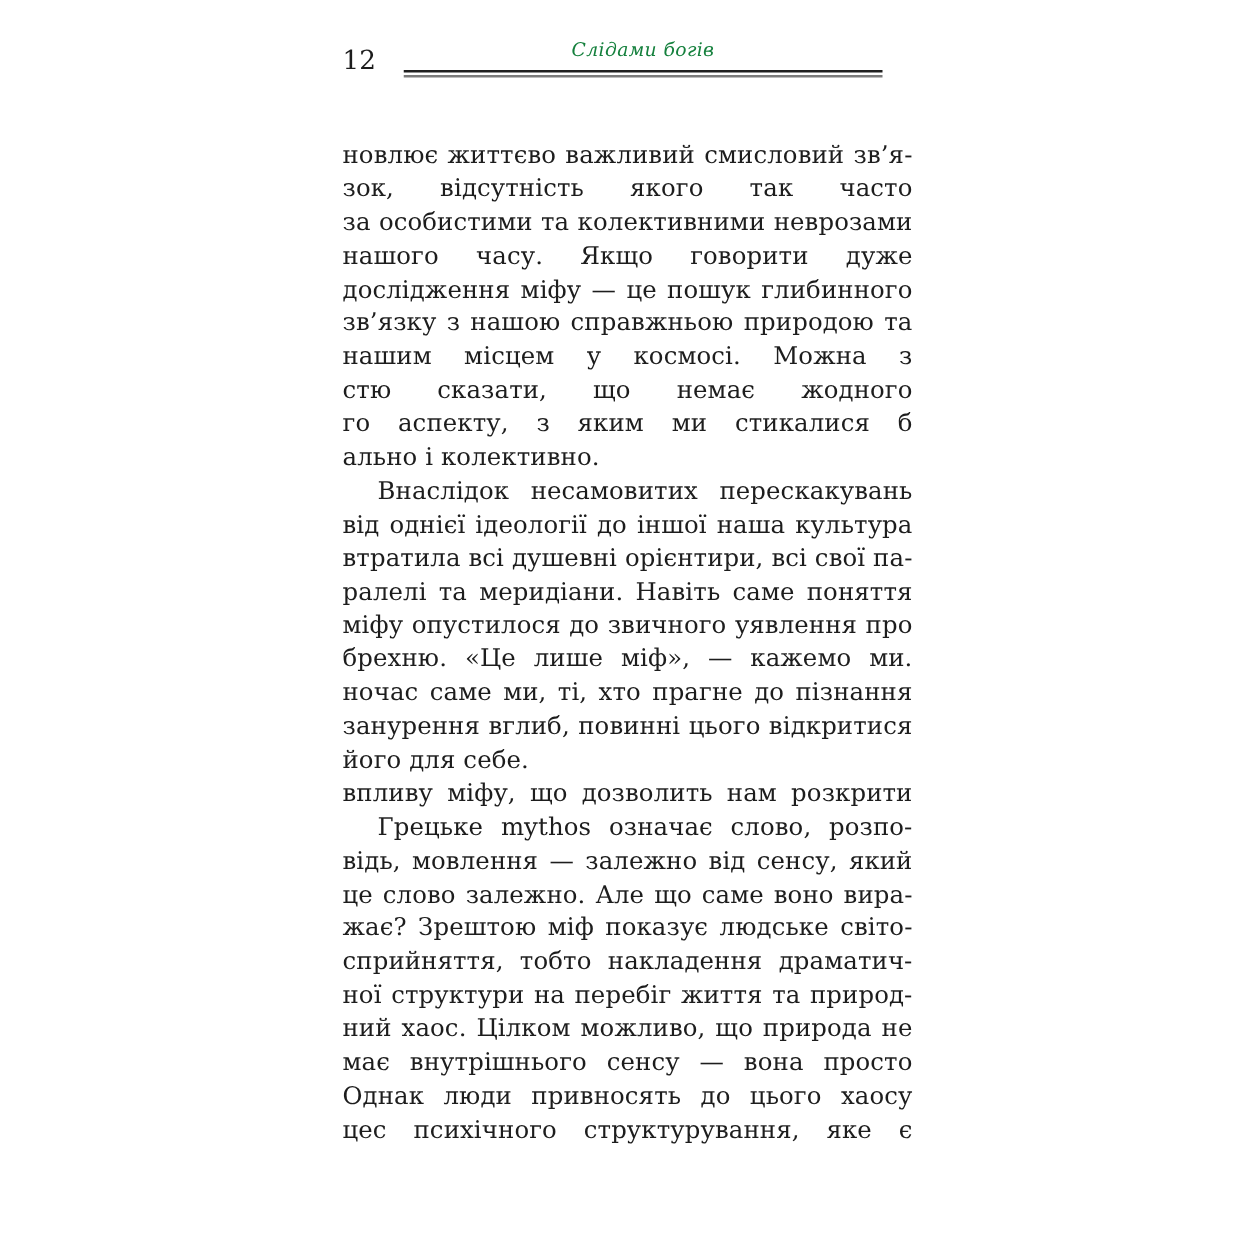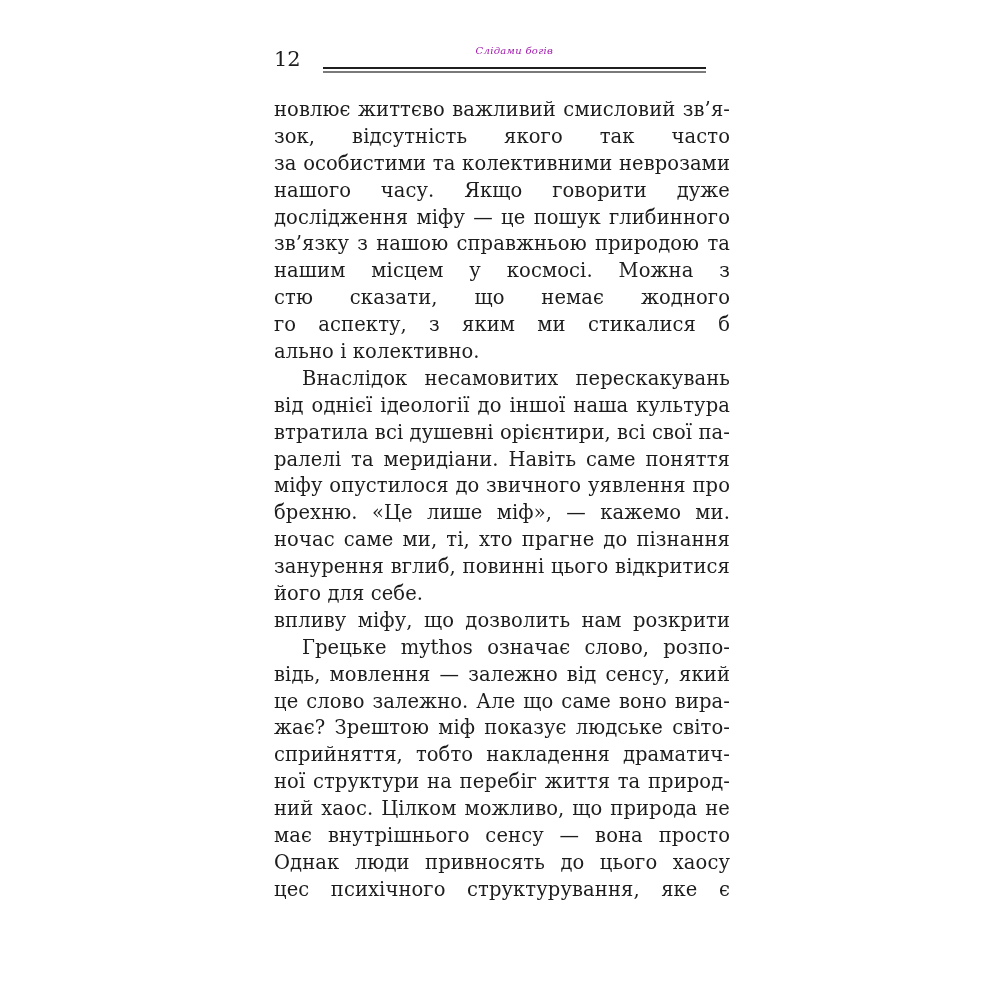--- a/index.html
+++ b/index.html
@@ -13,57 +13,57 @@
     height: 1000px;
     background: var(--background, #ffffff);
     font-family: "DejaVu Serif", "Liberation Serif", serif;
     color: var(--text, #1d1d1d);
     overflow: hidden;
   }
   
   .header {
     position: absolute;
     left: 274px;
-    top: 42px;
+    top: 31px;
     width: 432px;
     display: flex;
     align-items: flex-end;
   }
   .page-num {
     font-size: 21px;
     line-height: 25px;
     color: var(--text, #1d1d1d);
     padding-bottom: 1px;
     flex: 0 0 auto;
   }
   .header-right {
     flex: 1 1 auto;
     margin-left: 22px;
     display: flex;
     flex-direction: column;
   }
   .running-title {
     text-align: center;
     font-style: italic;
-    font-size: 10px;
+    font-size: 15px;
     line-height: 18px;
     letter-spacing: 0.3px;
-    color: #a21caf;
+    color: #15803d;
     margin-bottom: 7px;
   }
   .rule {
     height: 1.5px;
     border-top: 2px solid var(--rule-dark, #1f1f1f);
     border-bottom: 2px solid var(--rule-light, #7a7a7a);
   }
   
   .body-text {
     position: absolute;
     left: 274px;
-    top: 97px;
+    top: 111px;
     width: 456px;
     font-size: 19.5px;
   }
   .line {
     height: 26.9px;
     line-height: 26.9px;
     text-align: justify;
     text-align-last: justify;
     overflow: hidden;
     letter-spacing: 0.1px;

